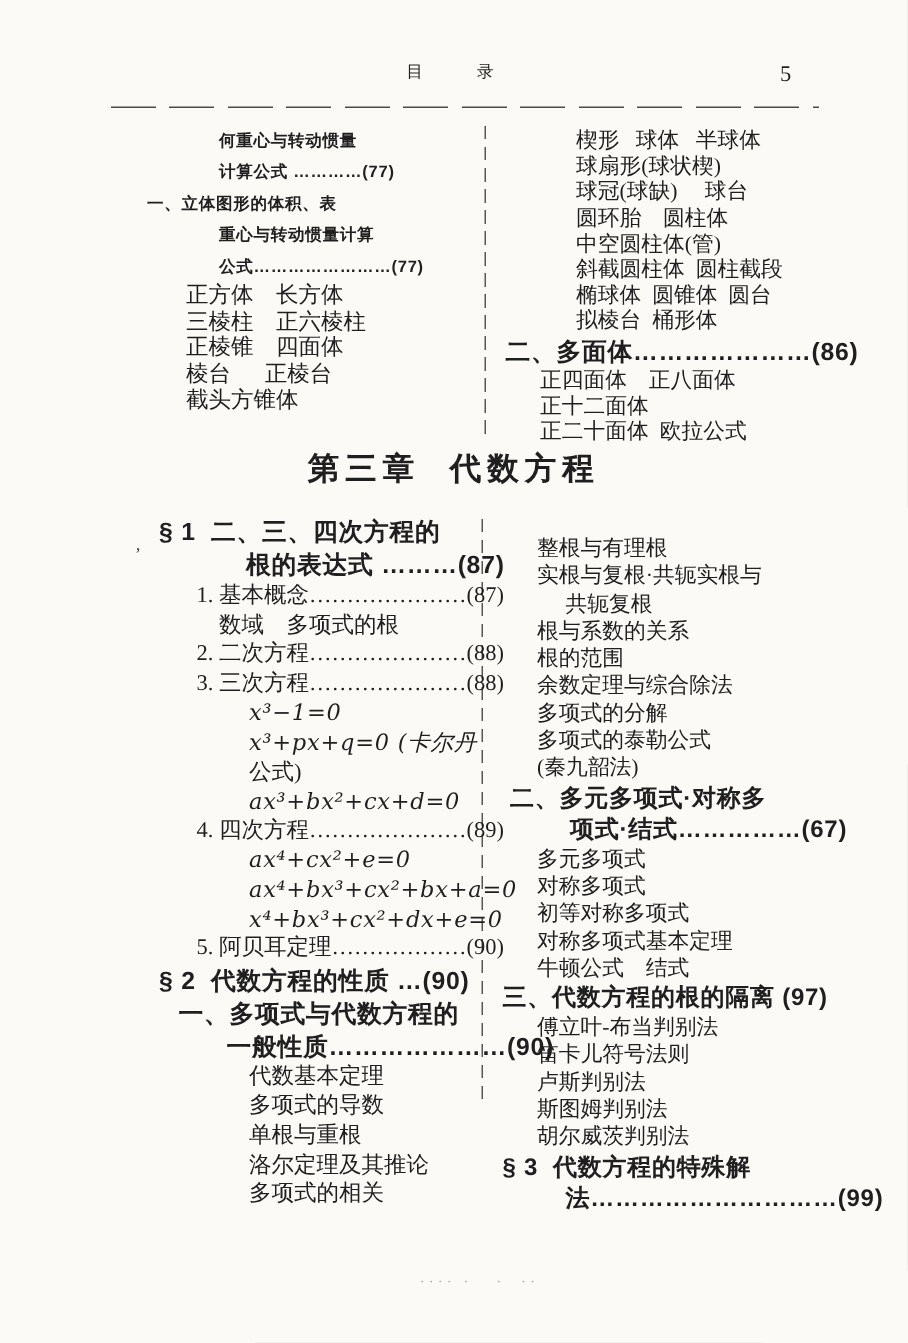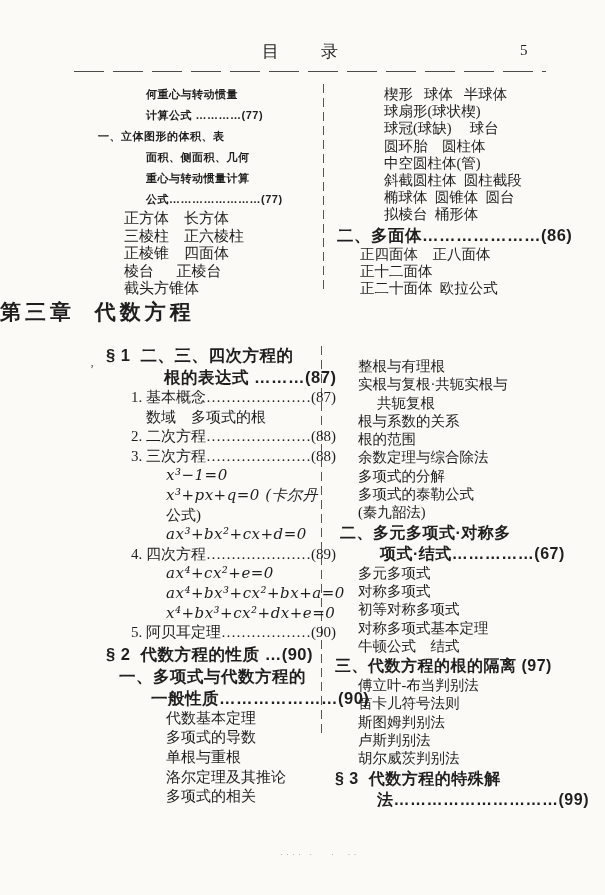--- a/index.html
+++ b/index.html
@@ -13,38 +13,38 @@
   }
   .ln{white-space:pre;font-size:15px;}
   .b{
     font-weight:700;
     font-family:"Liberation Sans","DejaVu Sans",sans-serif;
     letter-spacing:.5px;
   }
   
   .hdr-title{
     position:absolute;top:40px;left:0;width:100%;
-    text-align:center;font-size:17px;letter-spacing:5px;white-space:pre;
+    text-align:center;font-size:11px;letter-spacing:5px;white-space:pre;
   }
   .pagenum{position:absolute;top:42px;left:520px;font-size:15px;}
   .hdr-rule{
     position:absolute;top:71px;left:74px;width:472px;height:1px;
     background:repeating-linear-gradient(90deg,#4b4b4b 0 30px,transparent 30px 39px);
   }
   
   .divider{
     position:absolute;width:1px;
     background:repeating-linear-gradient(180deg,#565656 0 9px,transparent 9px 14px);
   }
   #div-top{left:323px;top:84px;height:208px;}
   #div-bottom{left:321px;top:346px;height:388px;}
   
   .chapter{
     position:absolute;top:298px;left:0;width:100%;
-    font-weight:700;font-size:21px;letter-spacing:4px;
+    text-align:center;font-weight:700;font-size:21px;letter-spacing:4px;
     font-family:"Liberation Sans","DejaVu Sans",sans-serif;white-space:pre;
   }
   
   .sec{position:absolute;}
   #tl{left:88px;top:84px;width:235px;}
   #tl .ln{line-height:17.5px;}
   #tl .b{line-height:21px;font-size:11px;}
   #tr{left:333px;top:86px;width:252px;}
   #tr .ln{line-height:17.2px;font-size:14.5px;}
   #tr .b{line-height:22px;font-size:16.5px;}
@@ -81,21 +81,20 @@
   <div class="pagenum">5</div>
   <div class="hdr-rule"></div>
 
   <div class="divider" id="div-top"></div>
   <div class="divider" id="div-bottom"></div>
 
   <div class="sec" id="tl">
     <div class="ln b p58">何重心与转动惯量</div>
     <div class="ln b p58">计算公式 …………(77)</div>
     <div class="ln b p10">一、立体图形的体积、表</div>
-    <div class="ln b p58">面积、侧面积、几何</div>
     <div class="ln b p58">重心与转动惯量计算</div>
     <div class="ln b p58">公式……………………(77)</div>
     <div class="ln p36">正方体    长方体</div>
     <div class="ln p36">三棱柱    正六棱柱</div>
     <div class="ln p36">正棱锥    四面体</div>
     <div class="ln p36">棱台      正棱台</div>
     <div class="ln p36">截头方锥体</div>
   </div>
 
   <div class="sec" id="tr">
@@ -155,22 +154,22 @@
     <div class="ln b p7">二、多元多项式·对称多</div>
     <div class="ln b p47">项式·结式……………(67)</div>
     <div class="ln p25">多元多项式</div>
     <div class="ln p25">对称多项式</div>
     <div class="ln p25">初等对称多项式</div>
     <div class="ln p25">对称多项式基本定理</div>
     <div class="ln p25">牛顿公式    结式</div>
     <div class="ln b p2">三、代数方程的根的隔离 (97)</div>
     <div class="ln p25">傅立叶-布当判别法</div>
     <div class="ln p25">笛卡儿符号法则</div>
+    <div class="ln p25">卢斯判别法</div>
     <div class="ln p25">斯图姆判别法</div>
-    <div class="ln p25">卢斯判别法</div>
     <div class="ln p25">胡尔威茨判别法</div>
     <div class="ln b p2">§ 3  代数方程的特殊解</div>
     <div class="ln b p44">法…………………………(99)</div>
   </div>
 
   <div class="foot">···· ·   ·  ··</div>
 
 </div>
 
 </body></html>

